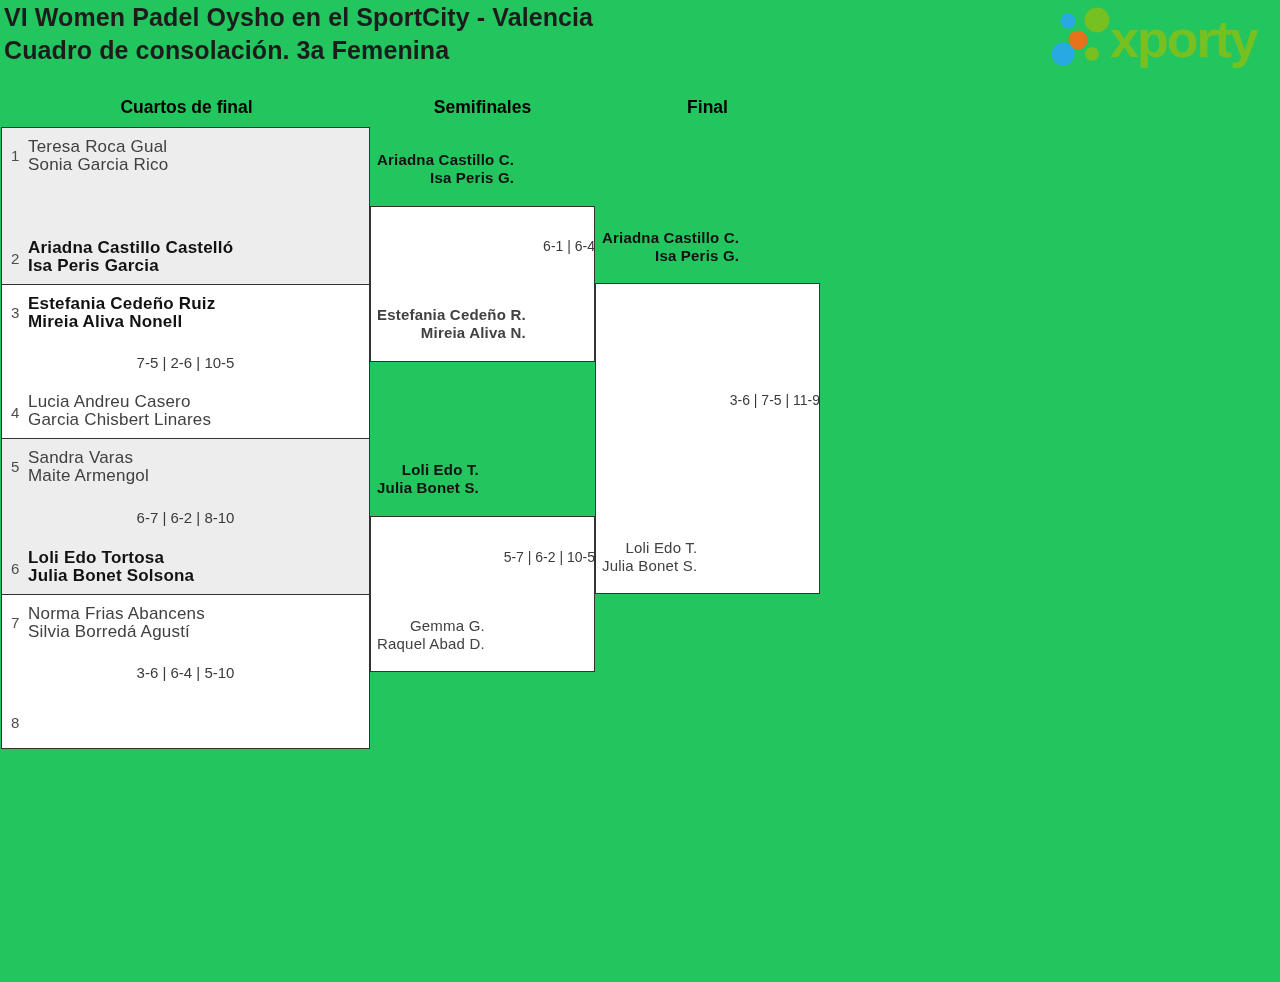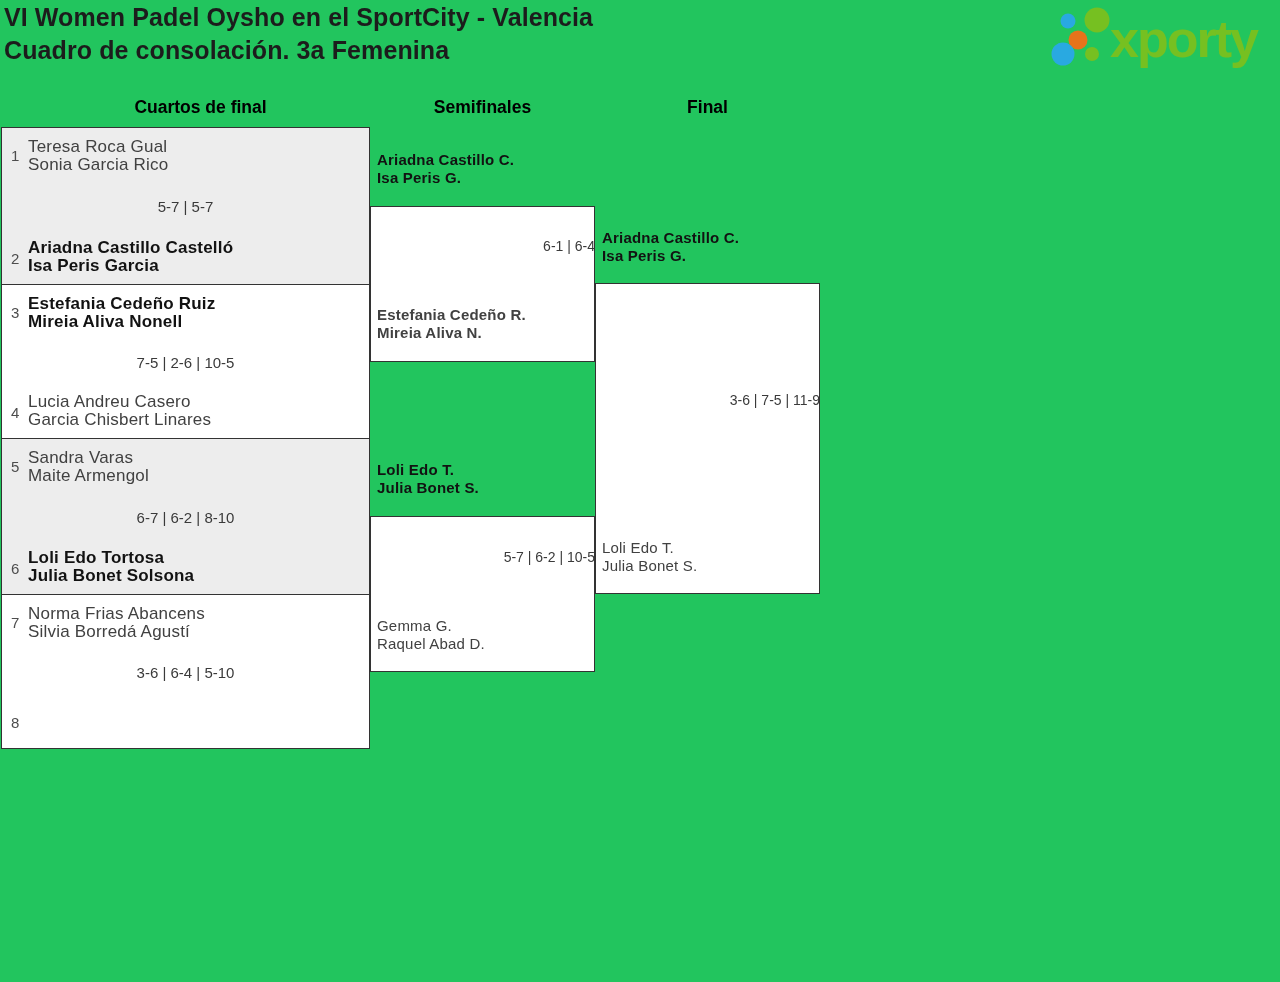--- a/index.html
+++ b/index.html
@@ -7,21 +7,21 @@
         font-family:"Liberation Sans",sans-serif;overflow:hidden;}
 
   
   .title{position:absolute;left:4px;top:1px;font-size:25px;font-weight:700;
          line-height:33px;color:#1c1c1c;letter-spacing:.1px;}
   .logo-svg{position:absolute;left:1050px;top:0;}
   .logo-text{font-family:"Liberation Sans",sans-serif;font-weight:700;font-size:52px;letter-spacing:-2px;}
 
   
   .round-header{position:absolute;top:97px;font-size:17.5px;font-weight:700;color:#000;text-align:center;}
-  .rh-qf{left:16px;width:369px;} .rh-sf{left:370px;width:225px;} .rh-f{left:595px;width:225px;}
+  .rh-qf{left:2px;width:369px;} .rh-sf{left:370px;width:225px;} .rh-f{left:595px;width:225px;}
 
   
   .box{position:absolute;border:1px solid #333;box-sizing:border-box;background:#fff;}
   .qf{left:1px;width:369px;}
   .qf1{top:127px;height:158px;background:#ededed;}
   .qf2{top:284px;height:155px;}
   .qf3{top:438px;height:157px;background:#ededed;}
   .qf4{top:594px;height:155px;}
   .sf{left:370px;width:225px;}
   .sf1{top:206px;height:156px;}
@@ -32,21 +32,21 @@
   .seed{position:absolute;font-size:15px;line-height:18px;color:#4d4d4d;}
   .seed.st{left:9px;top:19px;} .seed.sb{left:9px;bottom:16px;}
   .team{position:absolute;left:26px;font-size:17px;line-height:18px;letter-spacing:.2px;}
   .team.tt{top:10px;} .team.tb{bottom:9px;}
   .winner{font-weight:700;color:#121212;}
   .loser{font-weight:400;color:#414141;}
   .qscore{position:absolute;left:0;width:100%;top:50%;transform:translateY(-50%);
           text-align:center;font-size:15px;color:#3a3a3a;}
 
   
-  .flabel{position:absolute;font-size:15px;line-height:18px;letter-spacing:.2px;}
+  .flabel{position:absolute;font-size:15px;line-height:18px;letter-spacing:.2px;text-align:right;}
   .sf1t{left:377px;top:151px;} .sf1b{left:377px;top:306px;font-weight:bold;}
   .sf2t{left:377px;top:461px;} .sf2b{left:377px;top:617px;}
   .ft{left:602px;top:229px;}   .fb{left:602px;top:539px;}
   .ascore{position:absolute;text-align:right;font-size:14px;color:#3a3a3a;}
   .sf1s{left:370px;width:225px;top:238px;}
   .sf2s{left:370px;width:225px;top:549px;}
   .fs{left:595px;width:225px;top:392px;}
 </style>
 </head>
 <body>
@@ -70,21 +70,20 @@
   <div class="round-header rh-qf">Cuartos de final</div>
   <div class="round-header rh-sf">Semifinales</div>
   <div class="round-header rh-f">Final</div>
 
   <div class="box qf qf1">
     <div class="seed st">1</div>
     <div class="team tt loser">
       <div>Teresa Roca Gual</div>
       <div>Sonia Garcia Rico</div>
     </div>
-    <div class="qscore">5-7 | 5-7</div>
     <div class="team tb winner">
       <div>Ariadna Castillo Castelló</div>
       <div>Isa Peris Garcia</div>
     </div>
     <div class="seed sb">2</div>
   </div>
 
   <div class="box qf qf2">
     <div class="seed st">3</div>
     <div class="team tt winner">

